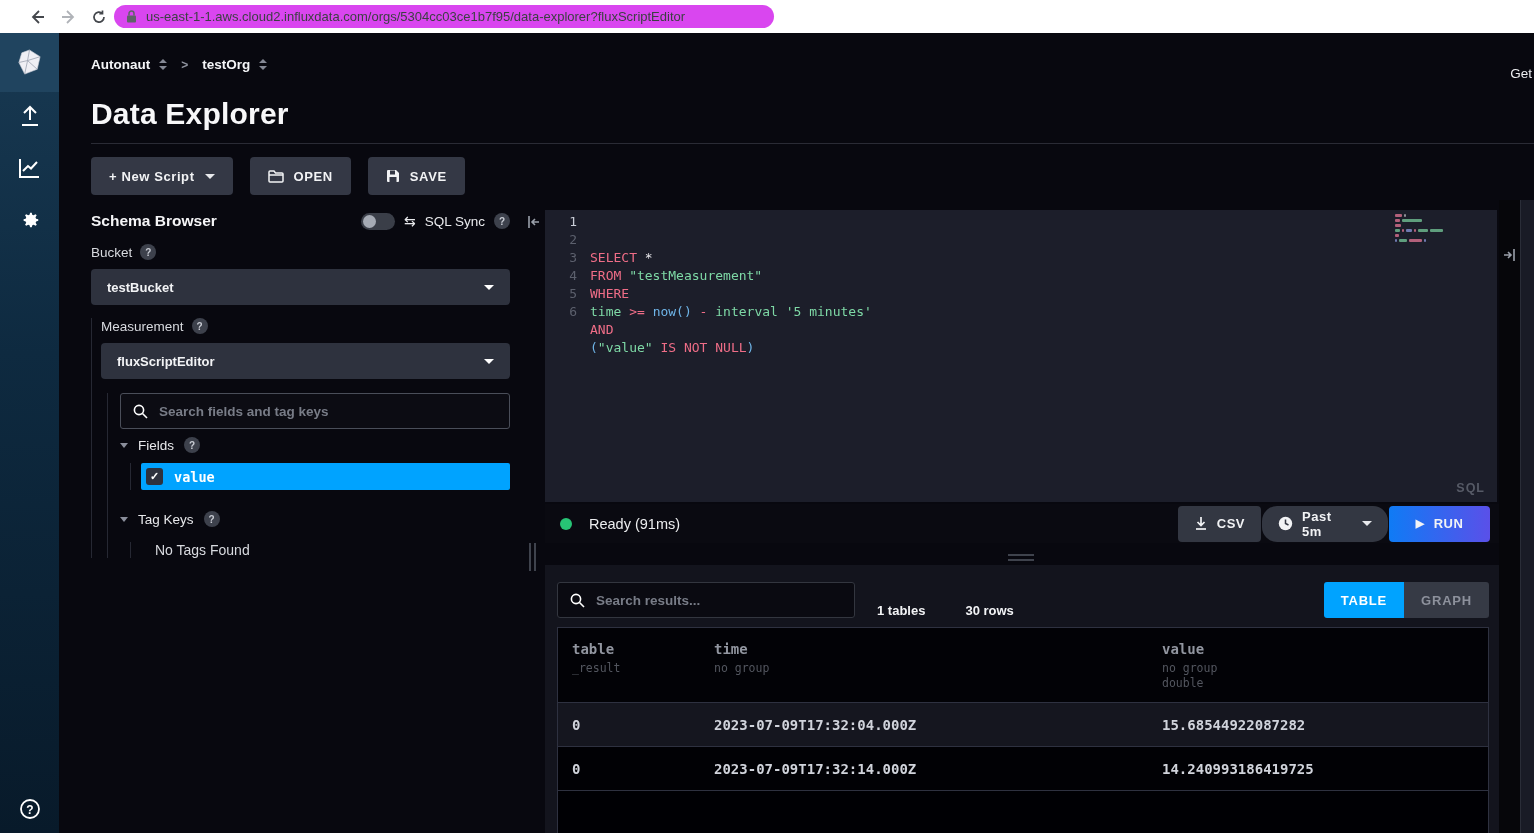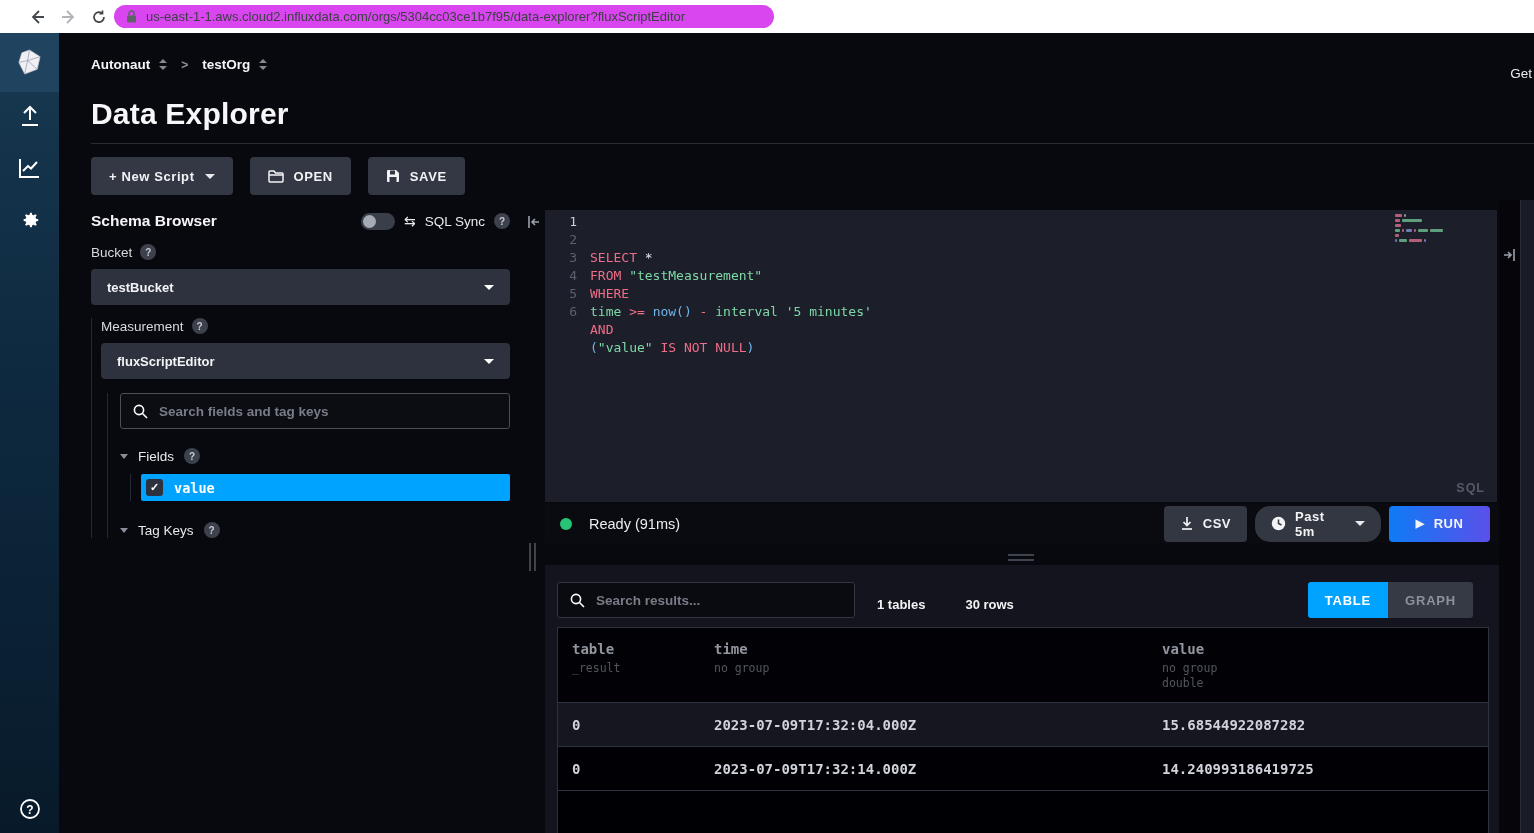--- a/index.html
+++ b/index.html
@@ -61,21 +61,21 @@
     justify-content:space-between; padding:0 16px; cursor:pointer; }
   .dropdown span { color:#F2F3F5; font-size:13px; font-weight:bold; }
   .dd-caret { width:0; height:0; border-left:5px solid transparent; border-right:5px solid transparent;
     border-top:5px solid #fff; }
   .indent1 { margin-top:13px; border-left:1px solid #262833; padding-left:9px; }
   .indent2 { margin-top:14px; margin-left:6px; border-left:1px solid #262833; padding-left:12px; }
   .indent3 { margin-left:10px; border-left:1px solid #262833; padding-left:10px; }
   .searchbox { height:36px; border:1px solid #4A4E59; border-radius:3px; background:#0C0C13;
     display:flex; align-items:center; padding:0 12px; gap:11px; }
   .searchbox .ph { color:#787C87; font-size:13.5px; font-weight:bold; }
-  .tree-row { display:flex; align-items:center; gap:10px; margin-top:19px; }
+  .tree-row { display:flex; align-items:center; gap:10px; margin-top:8px; }
   .tree-caret { width:0; height:0; border-left:4px solid transparent; border-right:4px solid transparent;
     border-top:5px solid #8A8E9B; }
   .tree-label { color:#E8E9EC; font-size:13.5px; }
   .value-row { margin-top:10px; height:27px; background:#00A3FF; border-radius:2px;
     display:flex; align-items:center; gap:11px; padding:0 5px; cursor:pointer; }
   .checkbox { width:17px; height:17px; background:#2E323E; border-radius:3px; color:#fff;
     font-size:11px; display:flex; align-items:center; justify-content:center; font-weight:bold; }
   .value-label { color:#fff; font-family:"DejaVu Sans Mono", monospace; font-weight:bold; font-size:13.5px; }
   .notags { margin-top:15px; margin-left:14px; color:#D8DADF; font-size:14px; }
 
@@ -94,37 +94,37 @@
   .mm { height:3px; border-radius:1px; }
   .mm-kw { background:#B2607A; } .mm-st { background:#5F9E7D; } .mm-fn { background:#6E7AB0; } .mm-pl { background:#8E8E96; }
   .sql-badge { position:absolute; right:12px; bottom:7px; color:#565A66; font-size:12.5px;
     font-weight:bold; letter-spacing:1px; }
 
   
   .statusbar { position:absolute; left:545px; top:471px; width:954px; height:39px; background:#0A0A11;
     display:flex; align-items:center; padding:0 9px 0 15px; }
   .dot { width:12px; height:12px; border-radius:50%; background:#27C475; }
   .status-text { color:#ECEDEF; font-size:14.5px; margin-left:17px; }
-  .sb-right { margin-left:auto; display:flex; gap:8px; }
+  .sb-right { margin-left:auto; display:flex; gap:1px; }
   .sb-btn { height:36px; background:#333742; border-radius:4px; display:flex; align-items:center;
     color:#F2F3F5; font-size:13px; font-weight:bold; padding:0 16px; gap:9px; cursor:pointer; letter-spacing:.5px; }
   .timebtn { width:126px; justify-content:center;border-radius:15px; }
   .timebtn .left { display:flex; align-items:center; gap:9px; }
   .runbtn { width:101px; justify-content:center; background:linear-gradient(90deg,#0F7BF5,#5A50E9); }
   .play { font-size:11px; }
 
   
   .vhandle { position:absolute; top:510px; display:flex; gap:3px; }
   .vhandle i { width:2px; height:28px; background:#3F434D; }
   .hhandle { position:absolute; left:1008px; top:521px; display:flex; flex-direction:column; gap:3px; }
   .hhandle i { width:26px; height:2px; background:#3F434D; }
 
   
   .results { position:absolute; left:545px; top:532px; width:954px; bottom:0; background:#13141D; }
-  .res-toolbar { position:absolute; left:12px; right:26px; top:17px; height:36px; display:flex; align-items:center; }
+  .res-toolbar { position:absolute; left:12px; right:10px; top:17px; height:36px; display:flex; align-items:flex-end; }
   .res-search { width:298px; height:36px; border:1px solid #33363F; border-radius:3px; background:#0A0A11;
     display:flex; align-items:center; padding:0 12px; gap:11px; }
   .res-search .ph { color:#787C87; font-size:13.5px; font-weight:bold; }
   .res-count { color:#F2F3F5; font-size:13px; font-weight:bold;margin-top:8px; }
   .c1 { margin-left:22px; } .c2 { margin-left:40px; }
   .viewtoggle { margin-left:auto; display:flex; }
   .vt { height:36px; display:flex; align-items:center; padding:0 17px; font-size:13px; font-weight:bold;
     letter-spacing:.8px; cursor:pointer; }
   .vt.on { background:#00A3FF; color:#fff; border-radius:3px 0 0 3px; }
   .vt.off { background:#363A45; color:#8D919C; border-radius:0 3px 3px 0; }
@@ -312,20 +312,23 @@
             <span class="checkbox">✓</span>
             <span class="value-label">value</span>
           </div>
         </div>
 
         <div class="tree-row" style="margin-top:21px">
           <span class="tree-caret"></span>
           <span class="tree-label">Tag Keys</span>
           <span class="qicon">?</span>
         </div>
+        <div class="indent3">
+          <div class="notags">No Tags Found</div>
+        </div>
       </div>
     </div>
   </div>
 
   <span class="collapse-left">
     <svg width="13" height="14" viewBox="0 0 13 14">
         <path d="M2 1 V13" stroke="#9AA0AA" stroke-width="1.6"></path>
         <path d="M12 7 H5 M8 4 L5 7 L8 10" stroke="#9AA0AA" stroke-width="1.6" fill="none"></path>
       </svg>
   </span>

